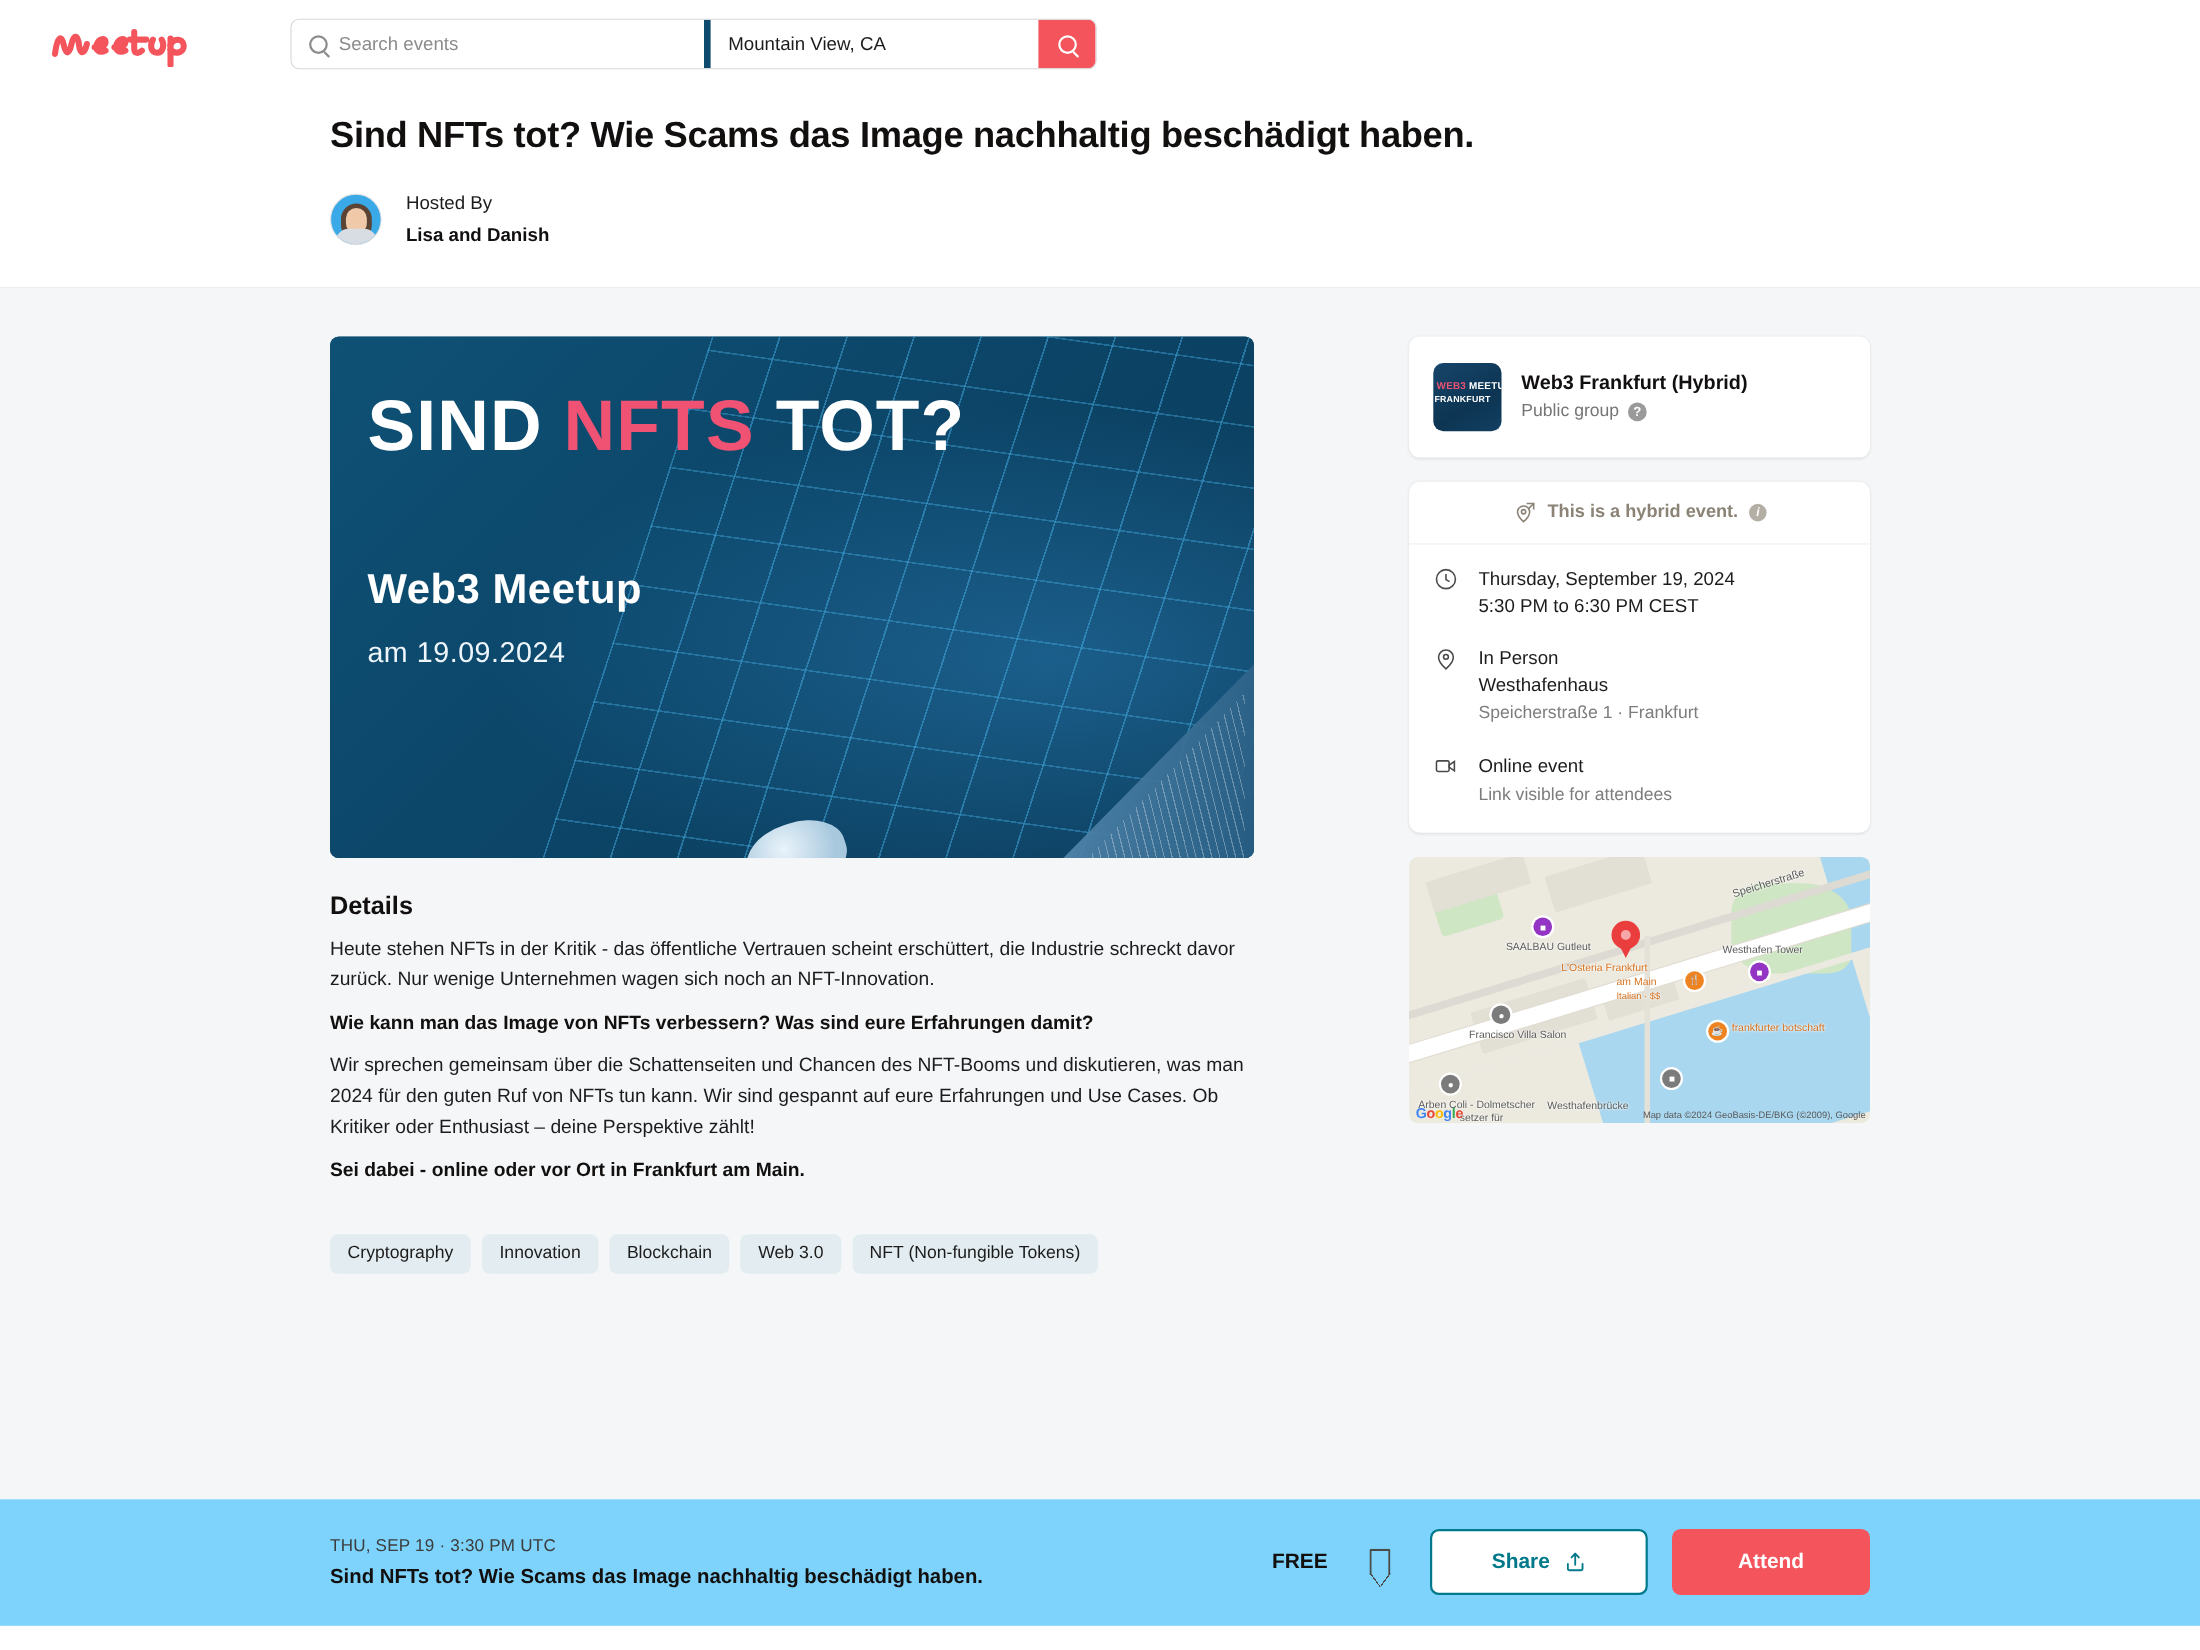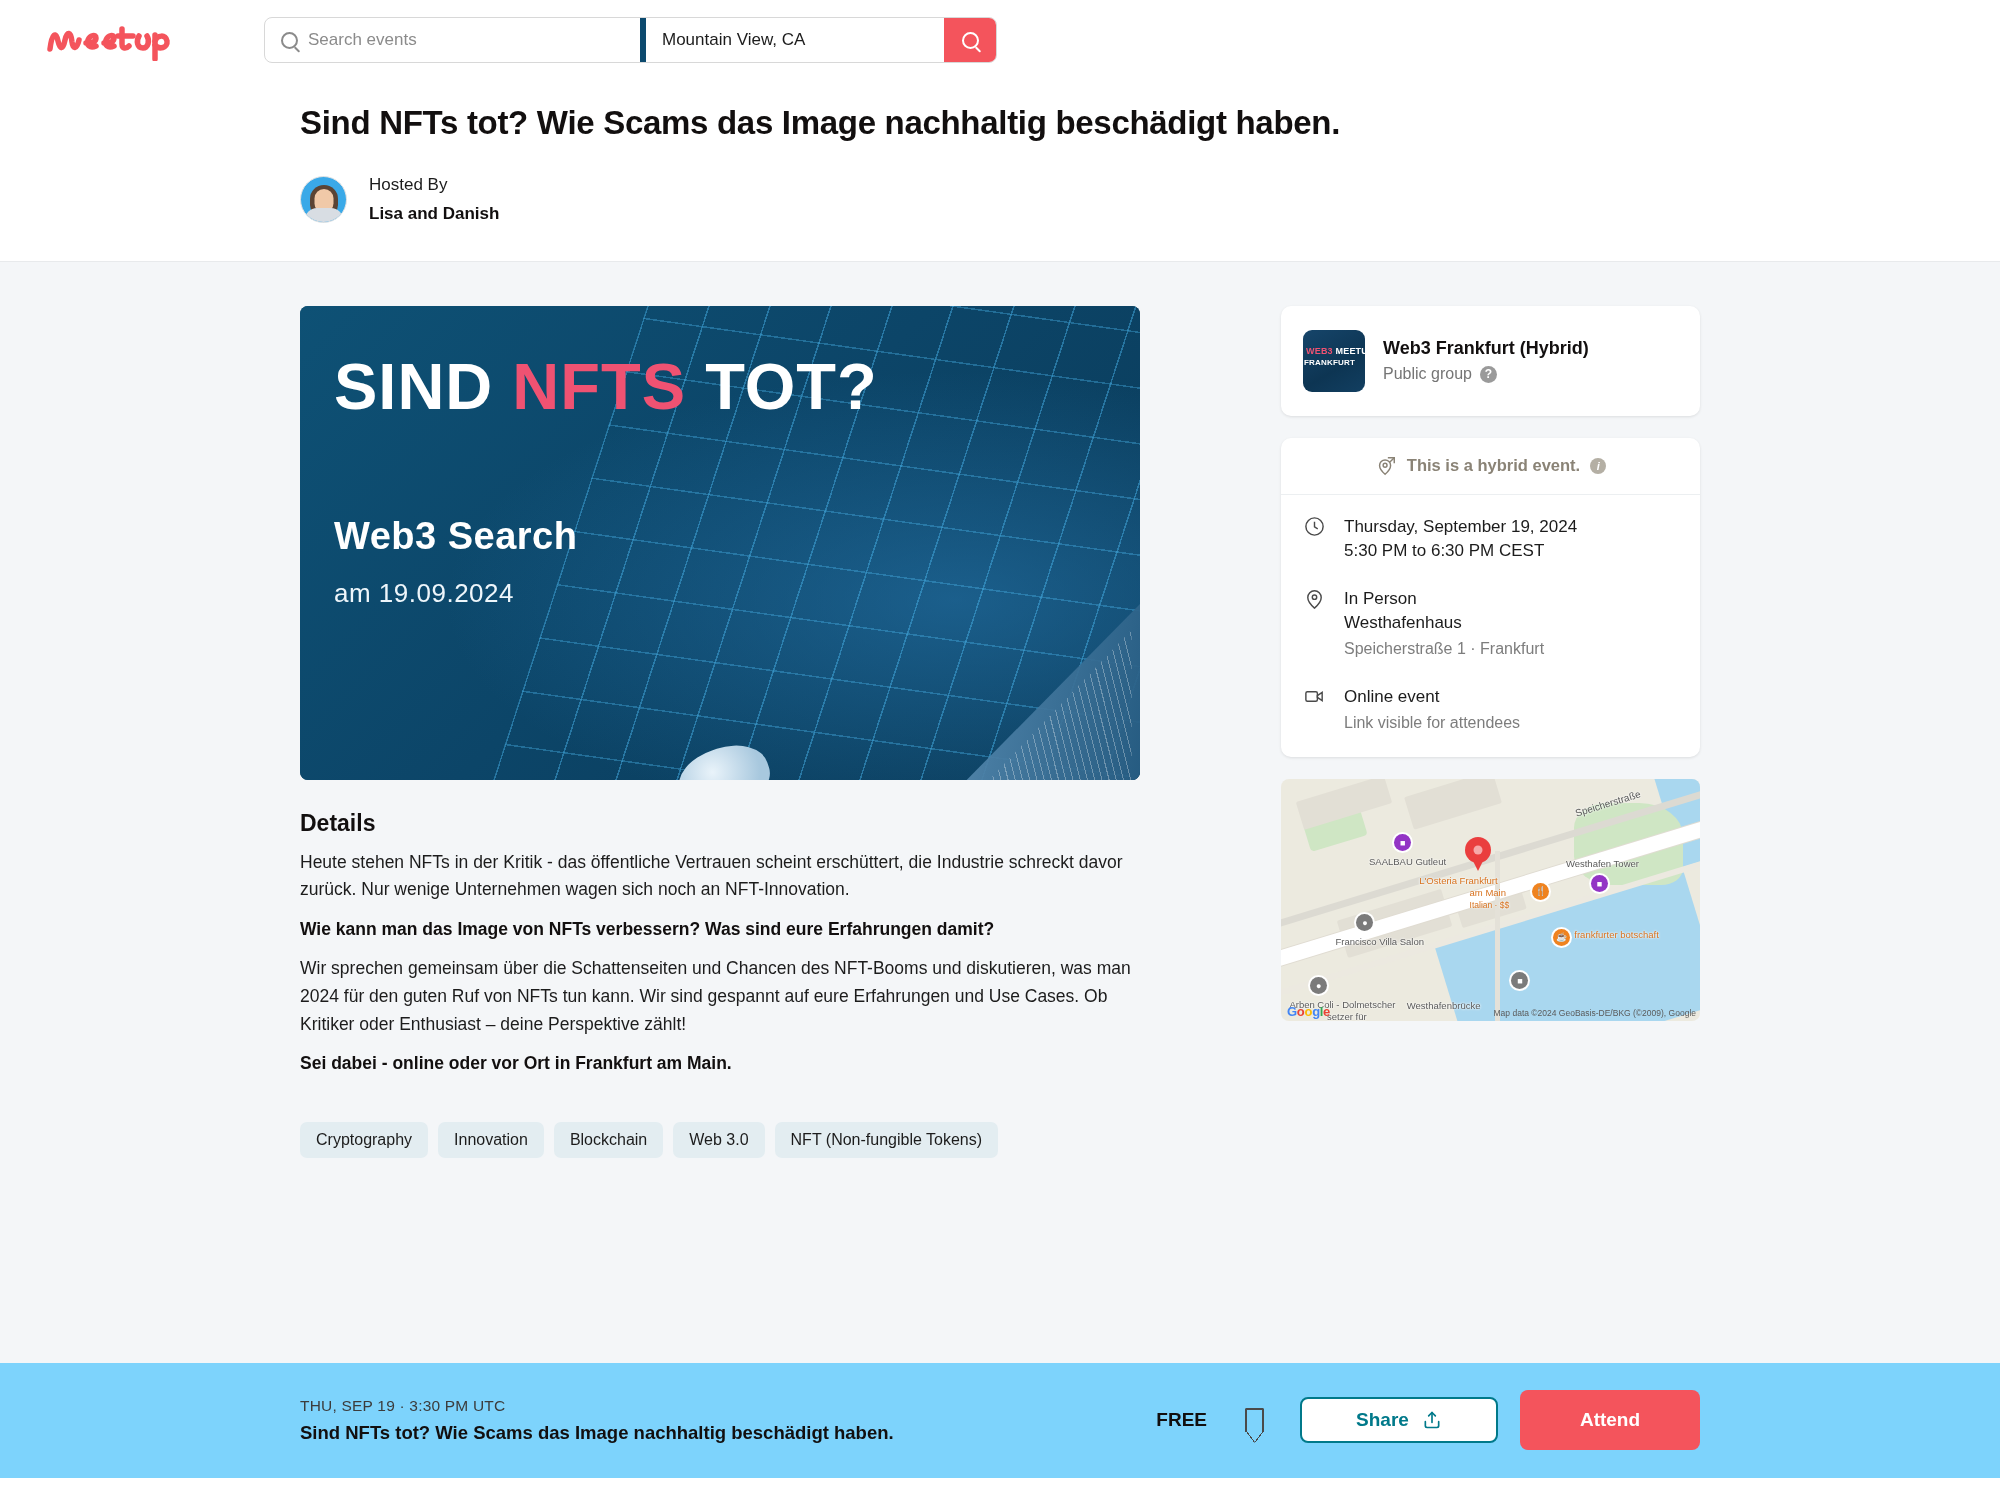--- a/index.html
+++ b/index.html
@@ -524,21 +524,21 @@
   .bookmark::after {
     content:"";
     position:absolute; left: -2px; right: -2px; bottom: -11px;
     height: 13px;
     background:
       linear-gradient(to top right, transparent 49.4%, #4a4a4a 49.4%, #4a4a4a 56%, transparent 56%) left / 50% 100% no-repeat,
       linear-gradient(to top left, transparent 49.4%, #4a4a4a 49.4%, #4a4a4a 56%, transparent 56%) right / 50% 100% no-repeat;
   }
   .btn-share {
     margin-left: 36px;
-    height: 46px;
+    height: 60px;
     min-width: 198px;
     border: 2px solid #00798a;
     background: #ffffff;
     border-radius: 8px;
     color: #00798a;
     font-size: 19px; font-weight: bold;
     font-family: "Liberation Sans", sans-serif;
     display: flex; align-items: center; justify-content: center; gap: 13px;
     cursor: pointer;
   }
@@ -613,21 +613,21 @@
     <div class="left">
 
       <div class="hero">
         <div class="bg"></div>
         <div class="grid"></div>
         <div class="tower"></div>
         <div class="tower2"></div>
         <div class="blob"></div>
         <div class="hero-text">
           <div class="hero-h1"><span>SIND </span><span class="pink">NFTS</span><span> TOT?</span></div>
-          <div class="hero-h2">Web3 Search</div>
+          <div class="hero-h2">Web3 Meetup</div>
           <div class="hero-h3">am 19.09.2024</div>
         </div>
       </div>
 
       <h2 class="details-h">Details</h2>
       <p class="p">Heute stehen NFTs in der Kritik - das öffentliche Vertrauen scheint erschüttert, die Industrie schreckt davor zurück. Nur wenige Unternehmen wagen sich noch an NFT-Innovation.</p>
       <p class="p b">Wie kann man das Image von NFTs verbessern? Was sind eure Erfahrungen damit?</p>
       <p class="p">Wir sprechen gemeinsam über die Schattenseiten und Chancen des NFT-Booms und diskutieren, was man 2024 für den guten Ruf von NFTs tun kann. Wir sind gespannt auf eure Erfahrungen und Use Cases. Ob Kritiker oder Enthusiast – deine Perspektive zählt!</p>
       <p class="p b">Sei dabei - online oder vor Ort in Frankfurt am Main.</p>
 

